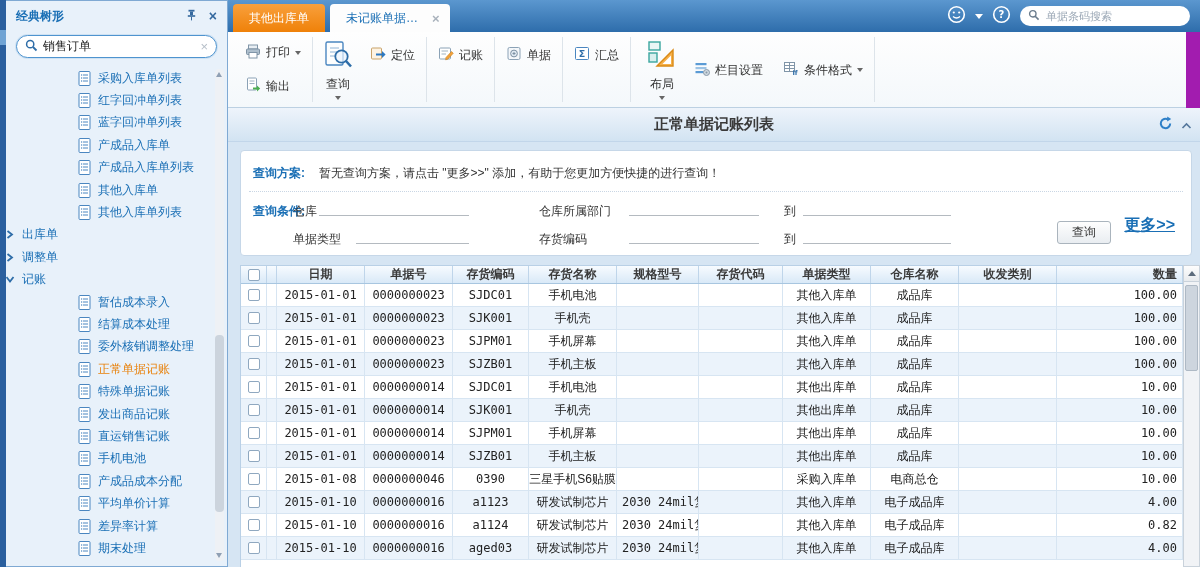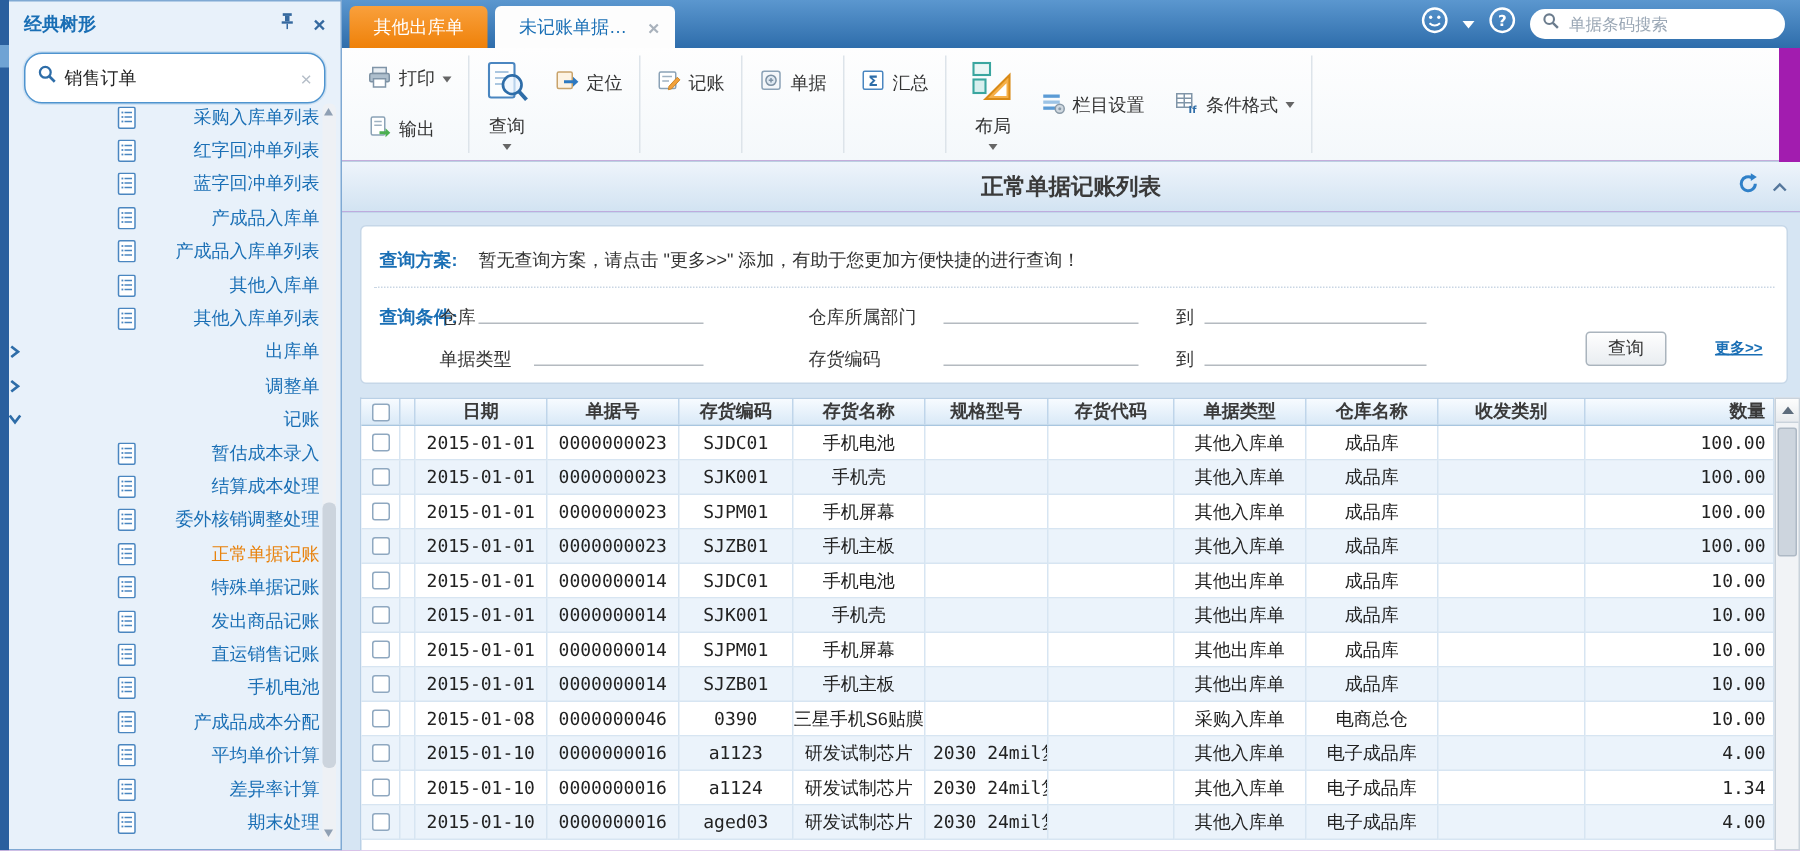--- a/index.html
+++ b/index.html
@@ -10,25 +10,25 @@
   .dock-strip { position:absolute; left:0; top:0; width:6px; height:567px; background:#2a5f9e; }
   .dock-tab { position:absolute; left:0; top:30px; width:11px; height:15px; background:#6fa3d4; border-radius:0 3px 3px 0; }
 
   
   .sidebar { position:absolute; left:6px; top:0; width:222px; height:567px; background:#e8f1fa; border:1px solid #7fa9d3; border-left:none; }
   .sb-header { height:30px; display:flex; align-items:center; padding:0 10px; }
   .sb-title { font-size:12px; font-weight:bold; color:#1a6fb5; }
   .sb-header .spacer { flex:1; }
   .sb-pin, .sb-close { color:#35699f; font-weight:bold; margin-left:12px; cursor:pointer; }
   .sb-close { font-size:14px; line-height:1; }
-  .sb-search { margin:4px 10px 6px 10px; height:34px; background:#fff; border:1px solid #4f94cf; border-radius:12px; display:flex; align-items:center; padding:0 8px; box-shadow:0 0 0 1px #cfe2f3; }
+  .sb-search { margin:4px 10px 6px 10px; height:23px; background:#fff; border:1px solid #4f94cf; border-radius:12px; display:flex; align-items:center; padding:0 8px; box-shadow:0 0 0 1px #cfe2f3; }
   .sb-search .txt { flex:1; font-size:12px; color:#222; margin-left:5px; }
   .sb-search .clear { color:#b5bec8; font-size:13px; }
   .tree { position:absolute; left:0; top:66px; right:14px; bottom:2px; overflow:hidden; }
-  .tree-item { display:flex; align-items:center; height:22.4px; font-size:12px; color:#1a6fb5; cursor:pointer; white-space:nowrap;justify-content:space-between; }
+  .tree-item { display:flex; align-items:center; height:22.4px; font-size:12px; color:#1a6fb5; cursor:pointer; white-space:nowrap; }
   .tree-item.leaf { padding-left:72px; }
   .tree-item.parent { }
   .tree-item .tico { margin-right:7px; flex:0 0 auto; display:flex; }
   .tree-item .chev { margin-right:8px; flex:0 0 auto; display:flex; transition:none; }
   .tree-item.open .chev { transform:rotate(90deg); }
   .tree-item.active { color:#e8820c; }
   
   .sb-scroll { position:absolute; right:3px; top:68px; bottom:5px; width:9px; background:#eef1f5; border-radius:4px; }
   .sb-scroll .up, .sb-scroll .down { position:absolute; left:1px; width:0; height:0; border-left:3.5px solid transparent; border-right:3.5px solid transparent; }
   .sb-scroll .up { top:3px; border-bottom:5px solid #8fa0b4; }
@@ -69,21 +69,21 @@
   .content { position:absolute; left:0; top:142px; right:0; bottom:0; background:#d6e5f3; }
 
   
   .qpanel { position:absolute; left:12px; right:8px; top:8px; height:106px; background:#fff; border:1px solid #c6d7e8; border-radius:4px; }
   .qlabel { position:absolute; font-size:12px; font-weight:bold; color:#1a6fb5; }
   .qtext { position:absolute; font-size:12px; color:#333; }
   .qdots { position:absolute; left:8px; right:8px; top:40px; border-top:1px dotted #c9d6e4; }
   .flabel { position:absolute; font-size:12px; color:#333; }
   .uline { position:absolute; height:18px; border-bottom:1px solid #b4bac0; }
   .qbtn { position:absolute; right:80px; top:70px; width:54px; height:23px; background:linear-gradient(#fefefe,#e9edf1); border:1px solid #aab4bd; border-radius:3px; font-size:12px; color:#333; font-family:inherit; cursor:pointer; }
-  .qmore { position:absolute; right:16px; top:74px; font-size:10px; color:#1a6fb5; font-weight:bold; text-decoration:underline; cursor:pointer; }
+  .qmore { position:absolute; right:16px; top:64px; font-size:16px; color:#1a6fb5; font-weight:bold; text-decoration:underline; cursor:pointer; }
 
   
   .tablebox { position:absolute; left:12px; top:123px; width:943px; bottom:-40px; background:#fff; border:1px solid #b9d0e6; border-right:none; }
   .trow { display:grid; grid-template-columns:26px 10px 88px 88px 76px 88px 82px 84px 88px 88px 98px minmax(0,1fr); }
   .thead { height:18px; background:linear-gradient(#f7fbff,#d9e9f7); border-bottom:1px solid #a8c6e0; }
   .thead .tcell { font-size:12px; font-weight:bold; color:#3a3a3a; border-right:1px solid #bfd5ea; }
   .tbody .trow { height:23px; background:#fff; }
   .tbody .trow.alt { background:#ebf3fb; }
   .tbody .tcell { border-right:1px solid #d7e5f2; border-bottom:1px solid #d7e5f2; font-size:12px; color:#222; }
   .tcell { display:flex; align-items:center; justify-content:center; overflow:hidden; white-space:nowrap; }
@@ -830,21 +830,21 @@
           <div class="tcell"></div>
           <div class="tcell cell mono">2015-01-10</div>
           <div class="tcell cell mono">0000000016</div>
           <div class="tcell cell mono">a1124</div>
           <div class="tcell cell">研发试制芯片</div>
           <div class="tcell cell lft mono">2030 24mil复…</div>
           <div class="tcell cell"></div>
           <div class="tcell cell">其他入库单</div>
           <div class="tcell cell">电子成品库</div>
           <div class="tcell cell"></div>
-          <div class="tcell cell num mono">1.34</div>
+          <div class="tcell cell num mono">0.82</div>
         </div>
             <div class="trow alt">
           <div class="tcell">
                 <span class="cb"></span>
               </div>
           <div class="tcell"></div>
           <div class="tcell cell mono">2015-01-10</div>
           <div class="tcell cell mono">0000000016</div>
           <div class="tcell cell mono">aged03</div>
           <div class="tcell cell">研发试制芯片</div>

